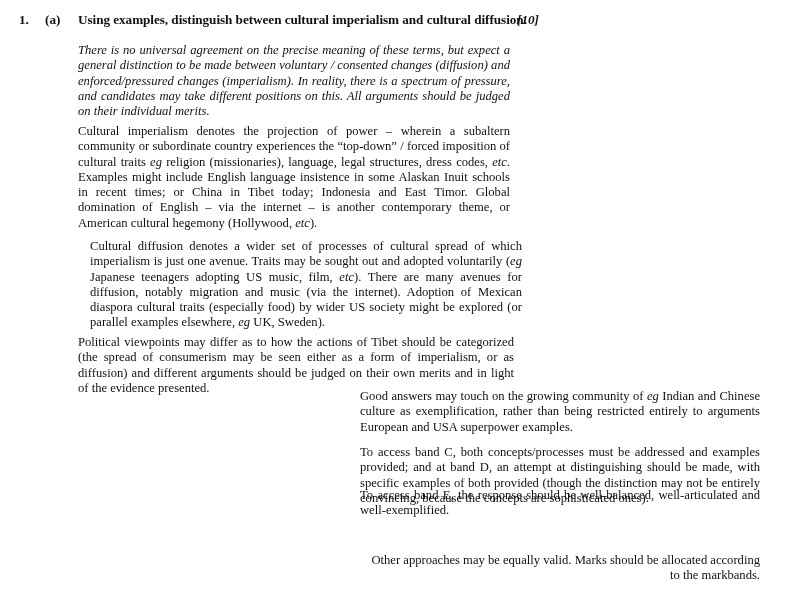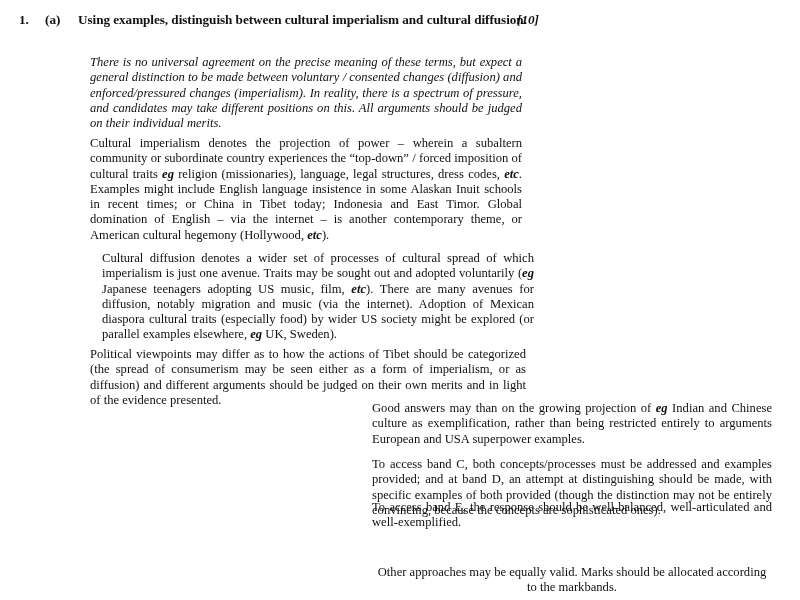--- a/index.html
+++ b/index.html
@@ -11,52 +11,52 @@
   .q-header {
     position: absolute; top: 12px; left: 0; width: 800px; height: 16px;
     font-weight: bold; font-size: 13.2px;
   }
   .q-num { position: absolute; left: 19px; top: 0; }
   .q-part { position: absolute; left: 45px; top: 0; }
   .q-title { position: absolute; left: 78px; top: 0; white-space: nowrap; letter-spacing: -0.05px; font-family: Liberation Serif, serif; }
   .q-marks { position: absolute; left: 517px; top: 0; font-style: italic; }
 
   .para {
-    position: absolute; margin: 12px;
+    position: absolute; margin: 0;
     font-size: 12.6px; line-height: 15.3px;
     text-align: justify;
   }
   .p-intro { left: 78px; top: 43px; width: 432px; font-style: italic; }
   .p-imp   { left: 78px; top: 124px; width: 432px; }
   .p-diff  { left: 90px; top: 239px; width: 432px; }
   .p-pol   { left: 78px; top: 335px; width: 436px; }
   .p-good  { left: 360px; top: 389px; width: 400px; }
   .p-bandC { left: 360px; top: 445px; width: 400px; }
   .p-bandE { left: 360px; top: 488px; width: 400px; }
-  .p-other { left: 360px; top: 553px; width: 400px; text-align: center; }
+  .p-other { left: 360px; top: 553px; width: 400px; text-align: right; }
   .last-line-left { text-align-last: left; }
-  em { font-style: italic; font-weight: bold; }
+  em { font-style: italic; }
 </style>
 </head>
 <body>
 
 <div class="q-header">
   <span class="q-num">1.</span>
   <span class="q-part">(a)</span>
   <span class="q-title">Using examples, distinguish between cultural imperialism and cultural diffusion.</span>
   <span class="q-marks">[10]</span>
 </div>
 
 <p class="para p-intro last-line-left">There is no universal agreement on the precise meaning of these terms, but expect a general distinction to be made between voluntary / consented changes (diffusion) and enforced/pressured changes (imperialism). In reality, there is a spectrum of pressure, and candidates may take different positions on this. All arguments should be judged on their individual merits.</p>
 
 <p class="para p-imp last-line-left"><span>Cultural imperialism denotes the projection of power – wherein a subaltern community or subordinate country experiences the “top-down” / forced imposition of cultural traits </span><em>eg</em><span> religion (missionaries), language, legal structures, dress codes, </span><em>etc</em><span>. Examples might include English language insistence in some Alaskan Inuit schools in recent times; or China in Tibet today; Indonesia and East Timor. Global domination of English – via the internet – is another contemporary theme, or American cultural hegemony (Hollywood, </span><em>etc</em><span>).</span></p>
 
 <p class="para p-diff last-line-left"><span>Cultural diffusion denotes a wider set of processes of cultural spread of which imperialism is just one avenue. Traits may be sought out and adopted voluntarily (</span><em>eg</em><span> Japanese teenagers adopting US music, film, </span><em>etc</em><span>). There are many avenues for diffusion, notably migration and music (via the internet). Adoption of Mexican diaspora cultural traits (especially food) by wider US society might be explored (or parallel examples elsewhere, </span><em>eg</em><span> UK, Sweden).</span></p>
 
 <p class="para p-pol last-line-left">Political viewpoints may differ as to how the actions of Tibet should be categorized (the spread of consumerism may be seen either as a form of imperialism, or as diffusion) and different arguments should be judged on their own merits and in light of the evidence presented.</p>
 
-<p class="para p-good last-line-left"><span>Good answers may than on the growing projection of </span><em>eg</em><span> Indian and Chinese culture as exemplification, rather than being restricted entirely to arguments European and USA superpower examples.</span></p>
+<p class="para p-good last-line-left"><span>Good answers may touch on the growing community of </span><em>eg</em><span> Indian and Chinese culture as exemplification, rather than being restricted entirely to arguments European and USA superpower examples.</span></p>
 
 <p class="para p-bandC last-line-left">To access band C, both concepts/processes must be addressed and examples provided; and at band D, an attempt at distinguishing should be made, with specific examples of both provided (though the distinction may not be entirely convincing, because the concepts are sophisticated ones).</p>
 
 <p class="para p-bandE last-line-left">To access band E, the response should be well-balanced, well-articulated and well-exemplified.</p>
 
 <p class="para p-other">Other approaches may be equally valid. Marks should be allocated according to the markbands.</p>
 
 </body></html>

